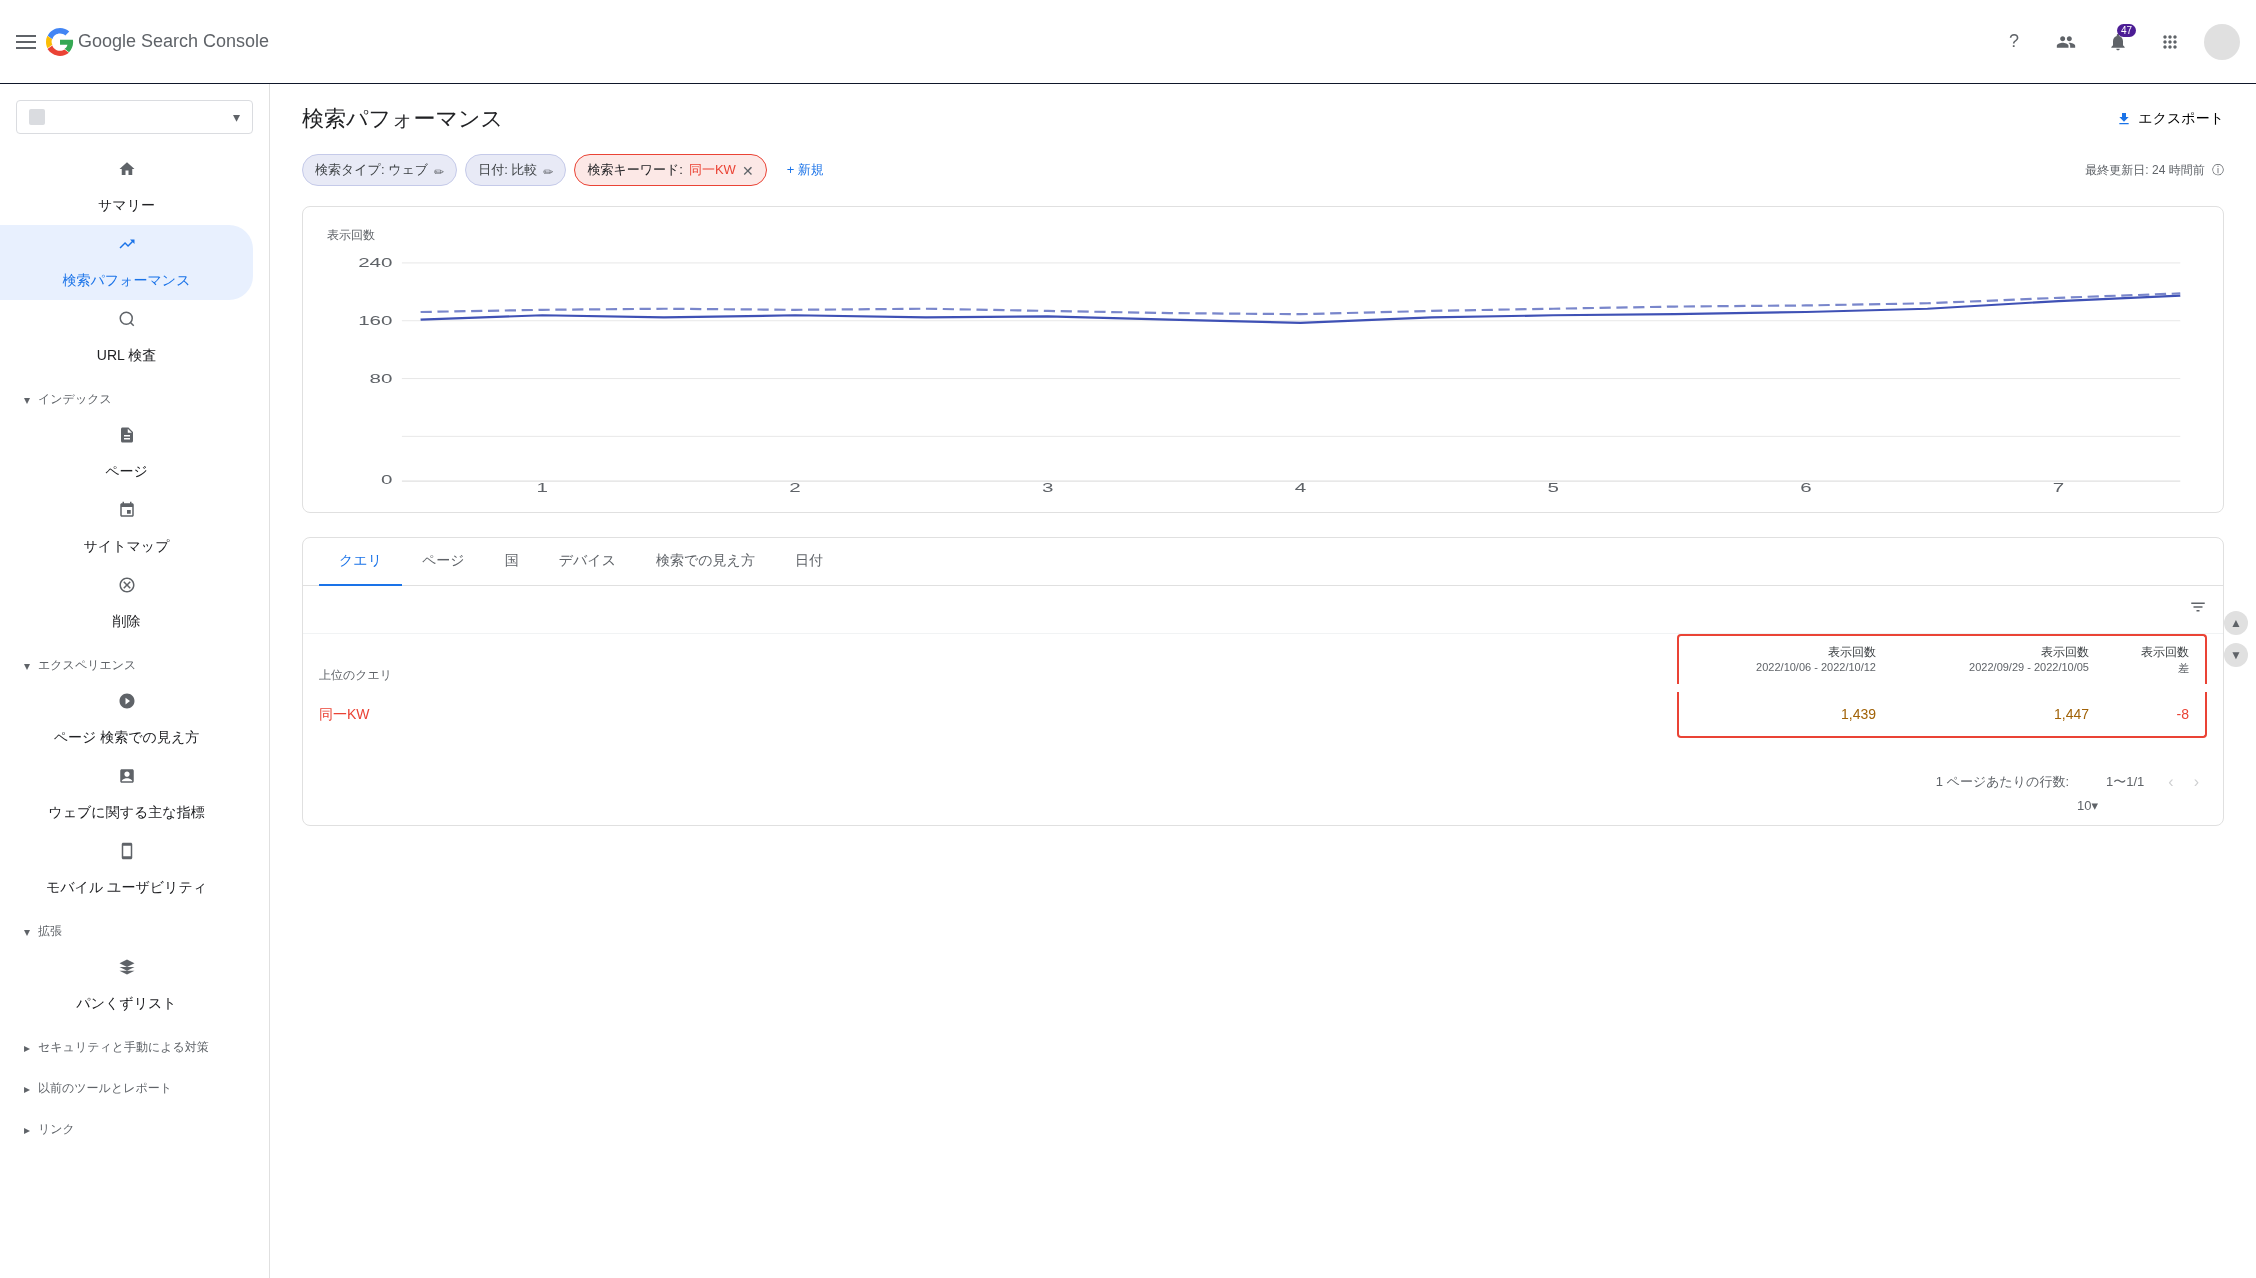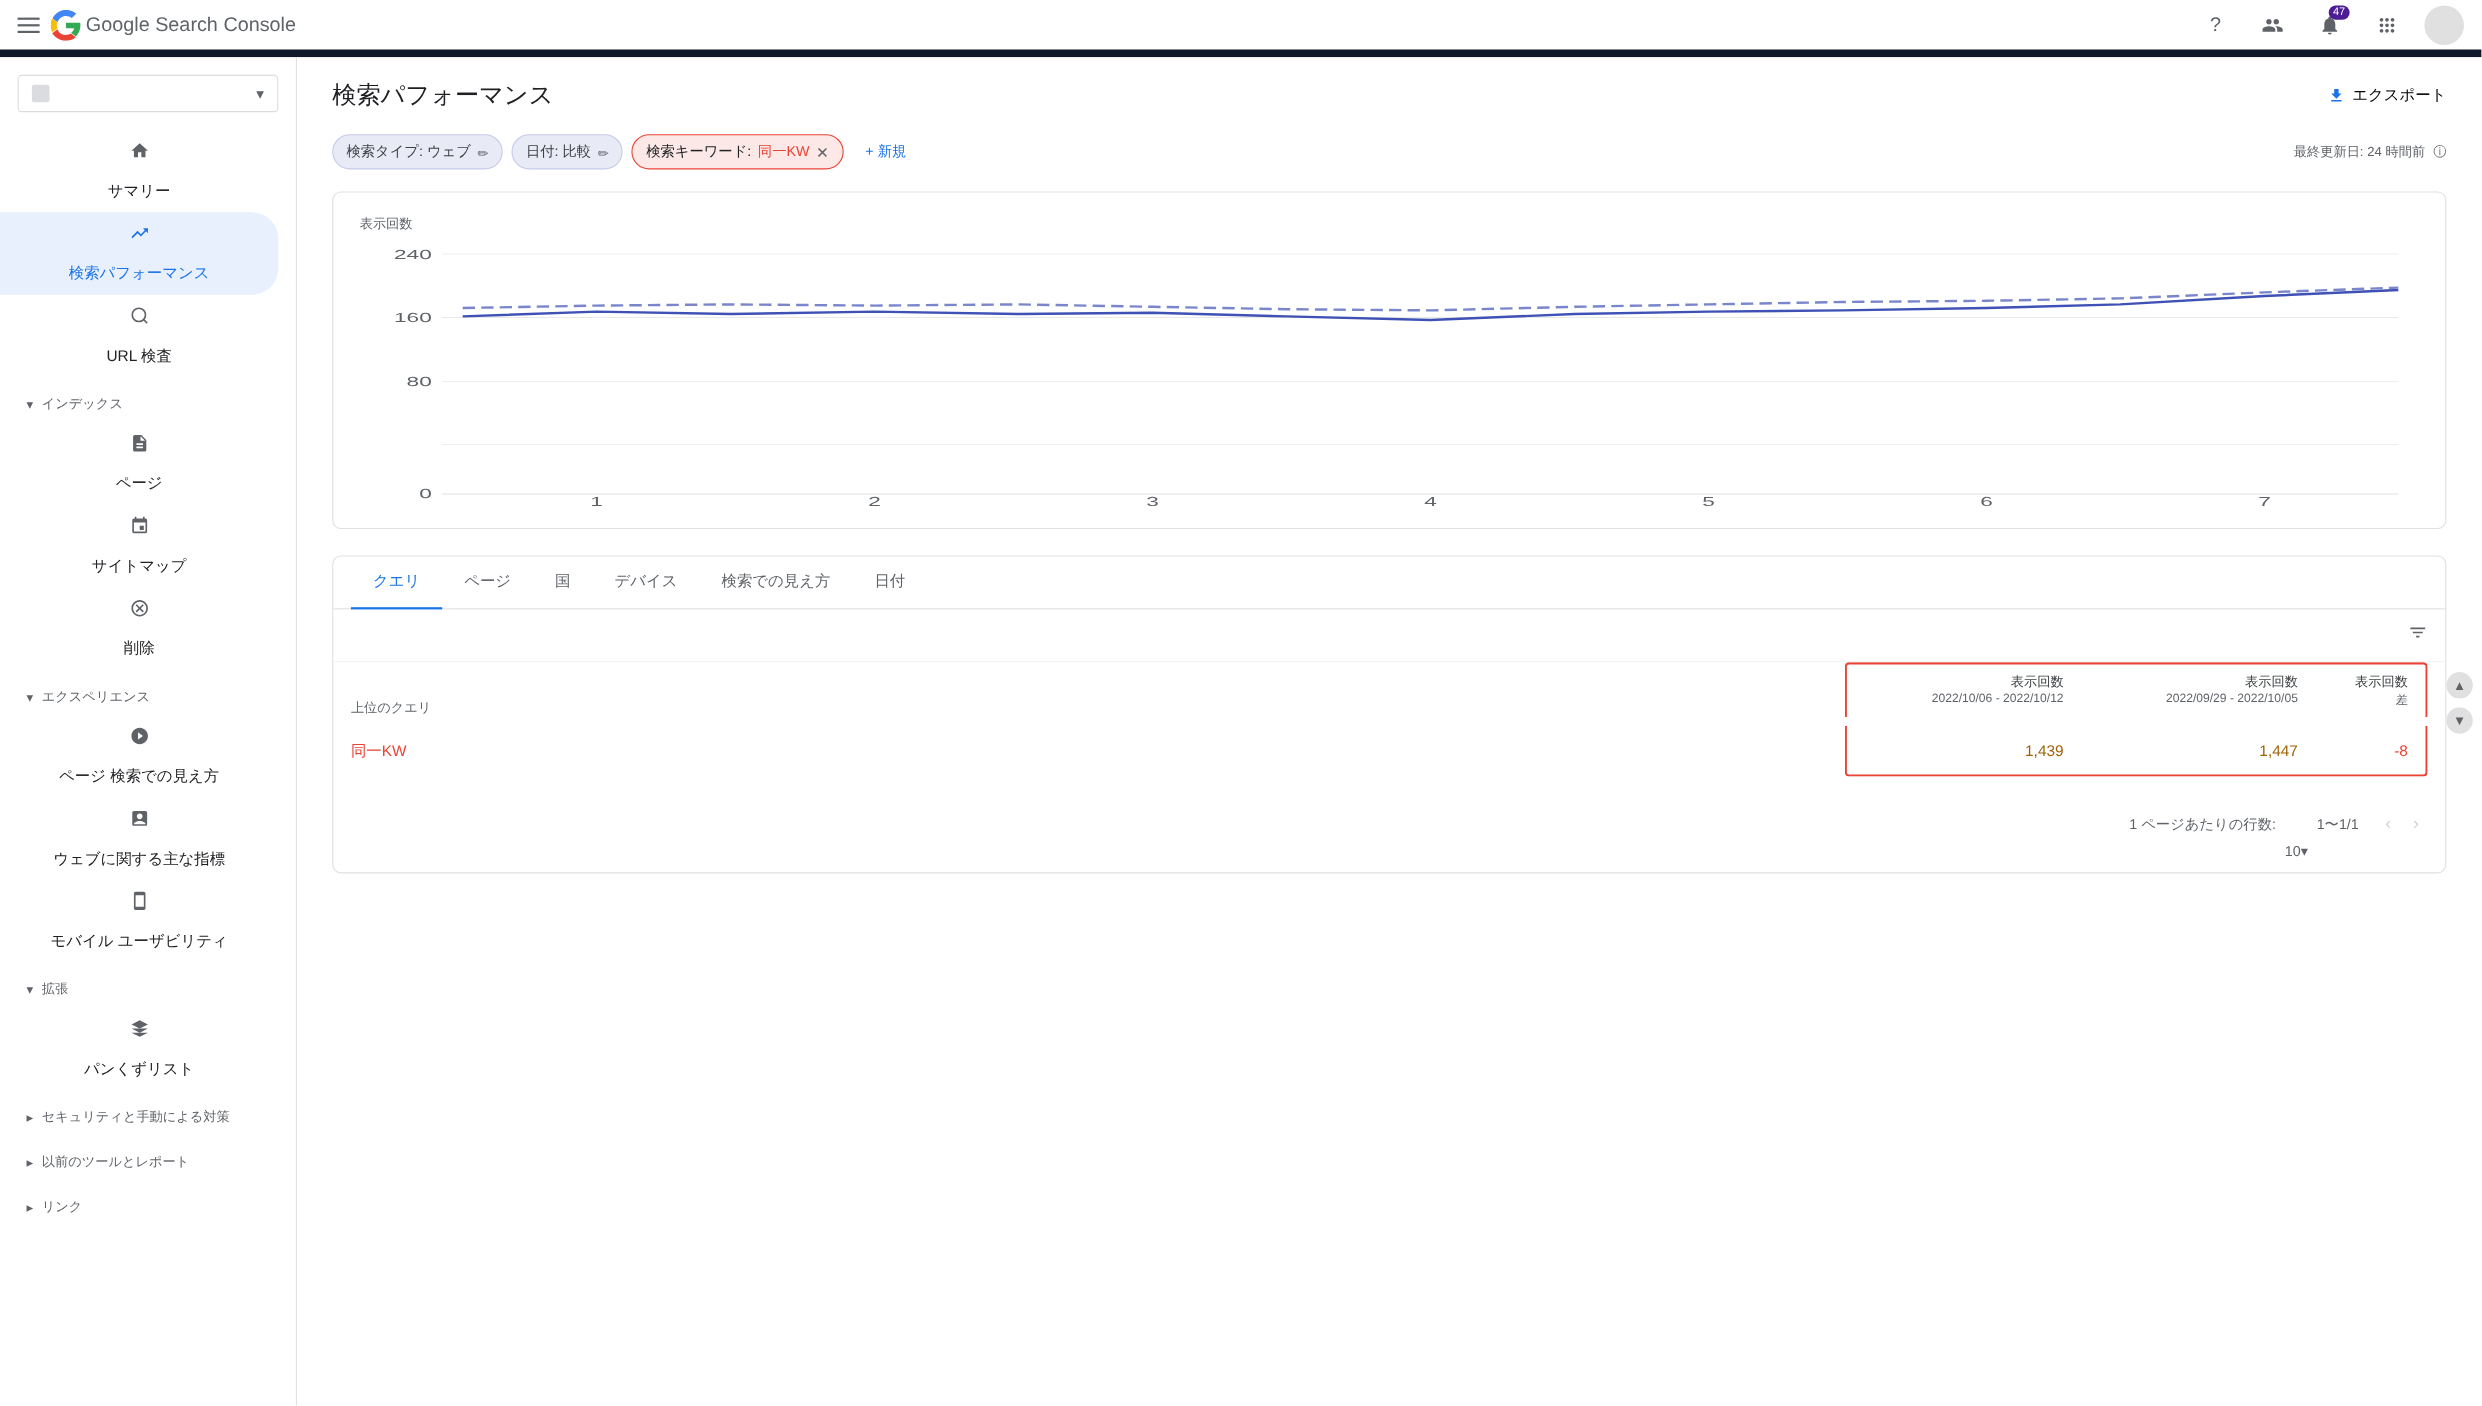--- a/index.html
+++ b/index.html
@@ -2,23 +2,23 @@
 <html><head>
   <meta charset="utf-8">
   <style>
     * { box-sizing: border-box; margin: 0; padding: 0; }
     body { font-family: 'Segoe UI', Arial, sans-serif; background: #fff; color: #202124; font-size: 14px; display: flex; flex-direction: column; height: 100vh; overflow: hidden; }
 
     
     .topbar {
       display: flex;
       align-items: center;
-      height: 52px;
+      height: 84px;
       padding: 0 16px;
-      border-bottom: 7px solid #0f172a;
+      border-bottom: 1px solid #0f172a;
       gap: 12px;
       flex-shrink: 0;
     }
     .topbar-left {
       display: flex;
       align-items: center;
       gap: 10px;
       width: 270px;
       flex-shrink: 0;
     }

